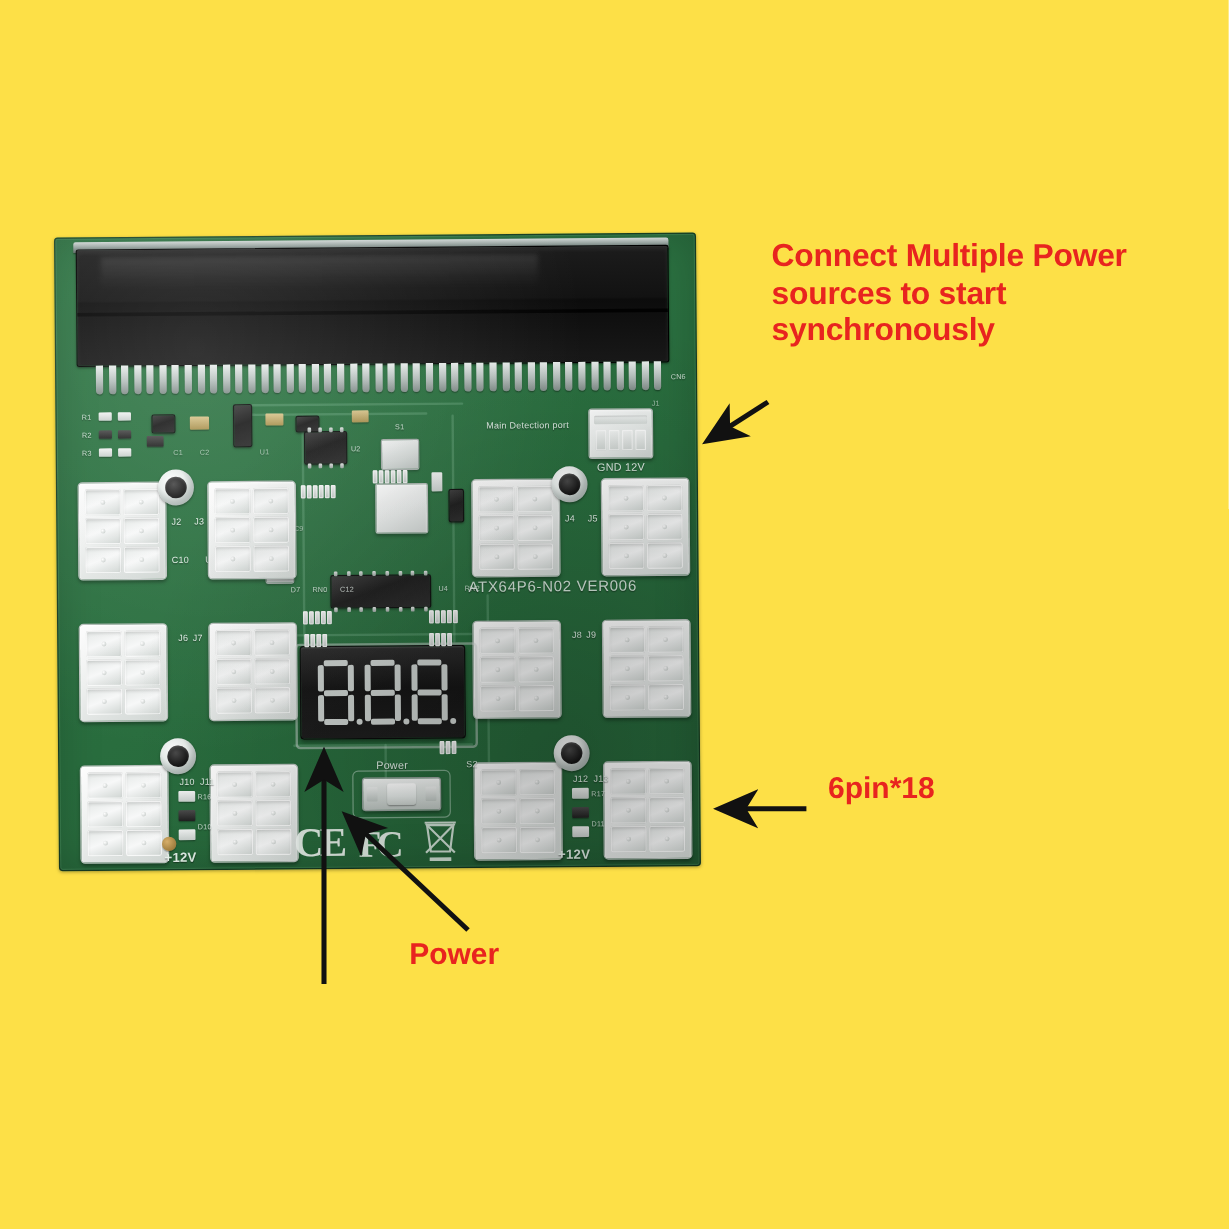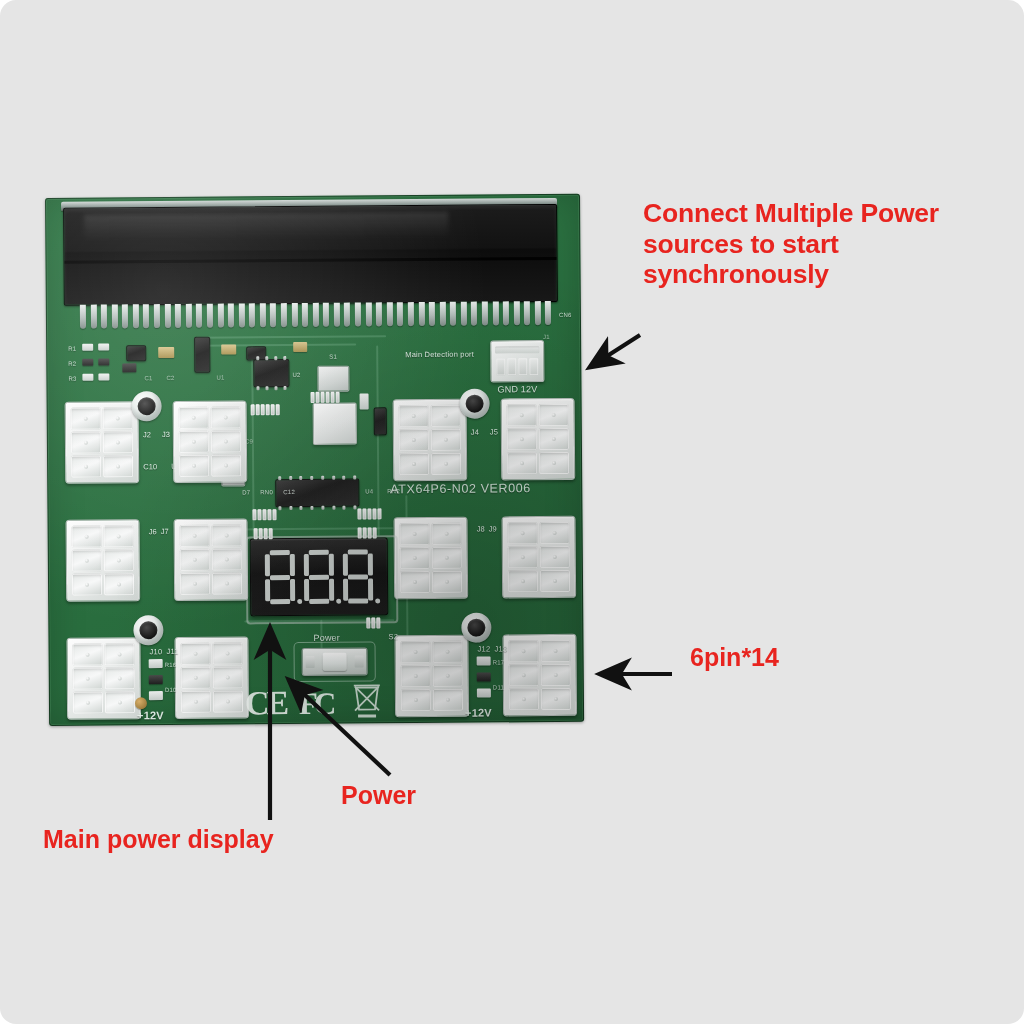--- a/index.html
+++ b/index.html
@@ -1,18 +1,18 @@
 <!DOCTYPE html>
 <html><head>
 <meta charset="utf-8">
 <style>
   html,body{margin:0;padding:0;background:#ffffff;}
   body{width:1024px;height:1024px;position:relative;overflow:hidden;
        font-family:"Liberation Sans",sans-serif;}
-  #stage{position:absolute;inset:0;background:#e5e5e5;border-radius:16px;}
+  #stage{position:absolute;inset:0;background:#fde047;}
 
   
   .pcb{position:absolute;left:45px;top:198px;width:535px;height:528px;
        background:linear-gradient(152deg,#2f7a46 0%,#2c7342 22%,#296d3e 55%,#256338 100%);
        border-radius:3px;
        box-shadow:0 1px 3px rgba(0,0,0,.35), inset 0 0 38px rgba(0,0,0,.20);
        transform:rotate(-0.45deg);transform-origin:top left;overflow:hidden;}
   .pcb:after{content:"";position:absolute;inset:0;pointer-events:none;
        background:
         radial-gradient(ellipse at 22% 18%,rgba(255,255,255,.13),transparent 55%),
@@ -561,16 +561,15 @@
     <line x1="672" y1="674" x2="600" y2="674" stroke="#111" stroke-width="4.2" marker-end="url(#ah)"></line>
 
     <line x1="390" y1="775" x2="289" y2="680" stroke="#111" stroke-width="4.2" marker-end="url(#ah)"></line>
 
     <line x1="270" y1="820" x2="270" y2="628" stroke="#111" stroke-width="4.2" marker-end="url(#ah)"></line>
   </svg>
 
   <div class="anno a1">Connect Multiple Power
 sources to start
 synchronously</div>
-  <div class="anno a2">6pin*14</div>
+  <div class="anno a2">6pin*18</div>
   <div class="anno a3">Power</div>
-  <div class="anno a4">Main power display</div>
 </div>
 
 </body></html>

